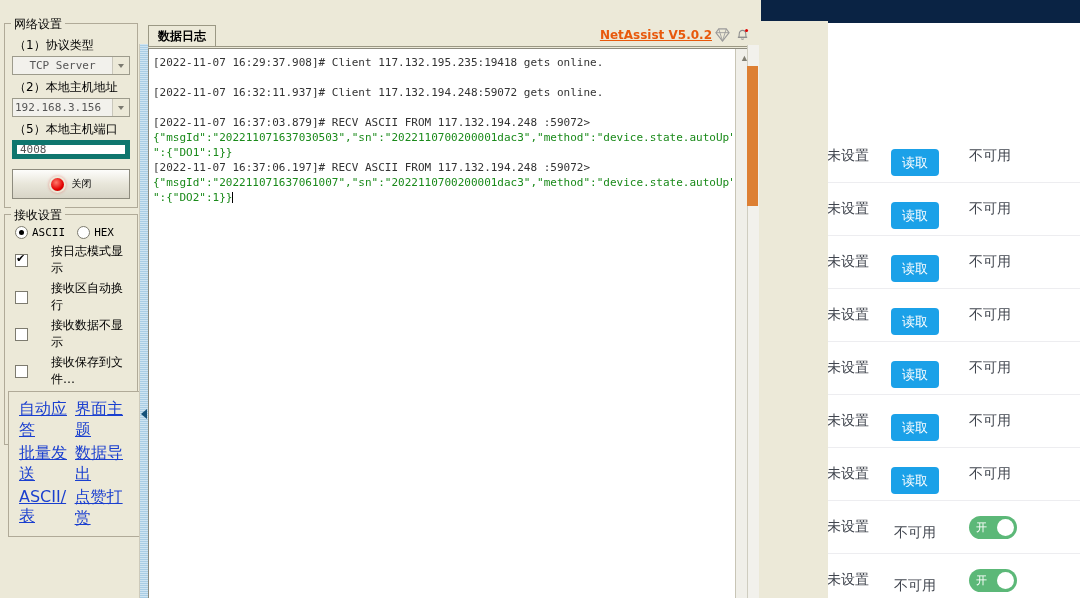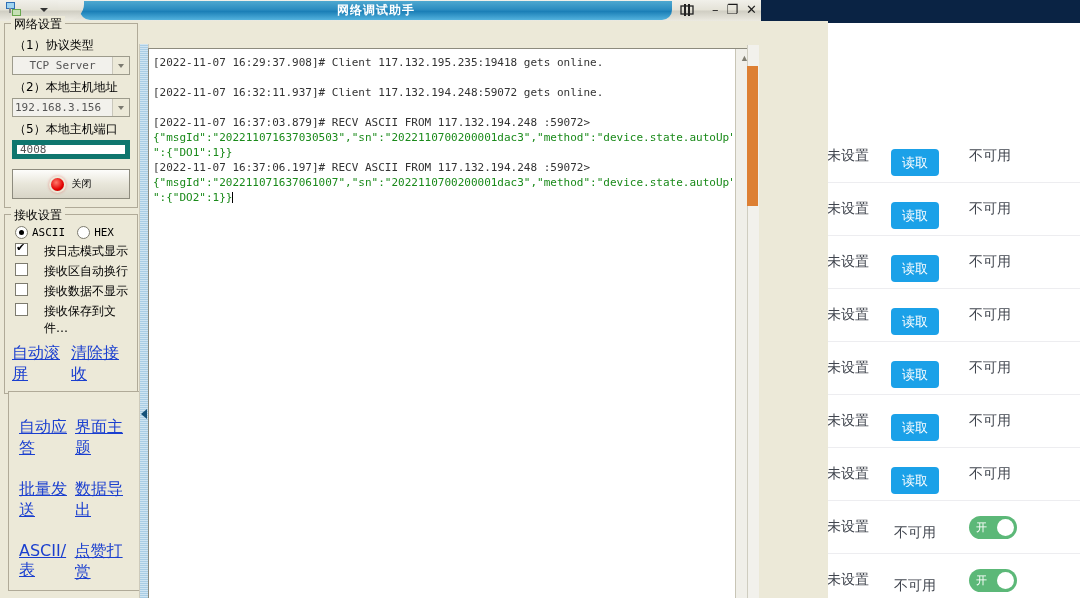--- a/index.html
+++ b/index.html
@@ -212,21 +212,21 @@
     display: flex; align-items: center; justify-content: center;
   }
   .radio .dot.on::after {
     content: ""; width: 5px; height: 5px; border-radius: 50%; background: #000;
   }
   .radio span {
     font-size: 11px; color: #000;
     font-family: "DejaVu Sans Mono", monospace;
   }
   .check-row {
-    display: flex; align-items: flex-start; gap: 16px; margin: 3px 0 3px 3px;
+    display: flex; align-items: center; gap: 23px; margin: 3px 0 3px 3px;
     cursor: pointer;
   }
   .check-row .box {
     width: 11px; height: 11px; background: #fff;
     border: 1px solid #7d7b6f; position: relative; flex: none;
   }
   .check-row .box.on::after {
     content: "✔"; position: absolute; left: 0px; top: -3px;
     font-size: 11px; color: #000; line-height: 13px;
   }
@@ -237,21 +237,21 @@
   .link-row { display: flex; justify-content: space-around; margin-top: 6px; }
   .lnk {
     font-size: 16px; color: #1a3fcf; text-decoration: underline;
     font-family: "DejaVu Sans", sans-serif; cursor: pointer;
   }
   #links-group {
     position: absolute; left: 4px; top: 368px; width: 134px;
     border: 1px solid #b0aa98; background: #ece9d8;
     padding: 6px 4px; box-sizing: border-box;
   }
-  #links-group .lrow { display: flex; justify-content: flex-end; padding: 1px 6px; margin-top: 18px; }
+  #links-group .lrow { display: flex; justify-content: flex-end; padding: 1px 6px; }
 
   
   #splitter {
     position: absolute; left: 139px; top: 23px; width: 8px; height: 575px;
     background: repeating-linear-gradient(180deg,#cfe4f2 0px,#cfe4f2 1px,#a9cde4 1px,#a9cde4 2px);
     border-left: 1px solid #cdcabb; border-right: 1px solid #cdcabb;
     cursor: col-resize;
   }
   #splitter-arrow {
     position: absolute; left: 1px; top: 365px;
@@ -425,43 +425,20 @@
                 <span class="knob"></span>
               </span>
             </div>
           </div>
         </div>
     </div>
   </div>
 
   <div id="win">
 
-    <div id="titlebar">
-      <svg id="app-icon" viewBox="0 0 16 16">
-        <rect x="0" y="0" width="9" height="7" fill="#2f6fb5"></rect>
-        <rect x="1" y="1" width="7" height="5" fill="#9fd4f0"></rect>
-        <rect x="6" y="7" width="9" height="7" fill="#6aa84f"></rect>
-        <rect x="7" y="8" width="7" height="5" fill="#c6e0b4"></rect>
-        <rect x="3" y="6" width="2" height="5" fill="#888"></rect>
-      </svg>
-      <div id="icon-drop"></div>
-      <div id="title-cap">
-        <div id="title-text">网络调试助手</div>
-      </div>
-      <svg id="pin-btn" viewBox="0 0 16 16">
-        <rect x="2" y="4" width="12" height="8" fill="none" stroke="#222" stroke-width="1.3"></rect>
-        <rect x="5" y="2" width="2" height="12" fill="#222"></rect>
-        <rect x="9" y="2" width="2" height="12" fill="#222"></rect>
-      </svg>
-      <div id="win-btns">
-        <span class="wbtn">–</span>
-        <span class="wbtn">❐</span>
-        <span class="wbtn">✕</span>
-      </div>
-    </div>
 
     <div id="client">
 
       <div id="leftpane">
 
         <div class="group">
           <div class="group-title">网络设置</div>
 
           <div class="field-label">（1）协议类型</div>
           <div class="combo">
@@ -538,20 +515,35 @@
             <span class="lnk">ASCII/表</span>
             <span class="lnk">点赞打赏</span>
           </div>
         </div>
       </div>
 
       <div id="splitter">
         <div id="splitter-arrow"></div>
       </div>
 
+      <div id="tabstrip">
+        <div id="tab-datalog">数据日志</div>
+        <div id="tab-underline"></div>
+        <div id="brand">NetAssist V5.0.2</div>
+        <svg id="gem-icon" width="15" height="15" viewBox="0 0 16 16">
+          <polygon points="8,15 1,6 4,2 12,2 15,6" fill="none" stroke="#9a9a9a" stroke-width="1.2"></polygon>
+          <path d="M1,6 L15,6 M4,2 L8,15 L12,2" fill="none" stroke="#9a9a9a" stroke-width="0.9"></path>
+        </svg>
+        <svg id="bell-icon" width="15" height="15" viewBox="0 0 16 16">
+          <path d="M4,11 C4,11 4.5,10 4.5,7.5 C4.5,5 6,3.6 8,3.6 C10,3.6 11.5,5 11.5,7.5 C11.5,10 12,11 12,11 Z" fill="none" stroke="#8c8c8c" stroke-width="1.1"></path>
+          <path d="M3,11 L13,11" stroke="#8c8c8c" stroke-width="1.1"></path>
+          <path d="M6.8,12.5 C7,13.3 9,13.3 9.2,12.5" stroke="#8c8c8c" stroke-width="1.1" fill="none"></path>
+          <circle cx="12.3" cy="3.6" r="1.6" fill="#e00000"></circle>
+        </svg>
+      </div>
 
       <div id="logwrap">
         <div id="logtext"><div class="lg-line">[2022-11-07 16:29:37.908]# Client 117.132.195.235:19418 gets online.</div><div class="lg-blank"></div><div class="lg-line">[2022-11-07 16:32:11.937]# Client 117.132.194.248:59072 gets online.</div><div class="lg-blank"></div><div class="lg-line">[2022-11-07 16:37:03.879]# RECV ASCII FROM 117.132.194.248 :59072&gt;</div><div class="lg-green">{"msgId":"202211071637030503","sn":"2022110700200001dac3","method":"device.state.autoUp","bizContent</div><div class="lg-green">":{"DO1":1}}</div><div class="lg-line">[2022-11-07 16:37:06.197]# RECV ASCII FROM 117.132.194.248 :59072&gt;</div><div class="lg-green">{"msgId":"202211071637061007","sn":"2022110700200001dac3","method":"device.state.autoUp","bizContent</div><div class="lg-green">":{"DO2":1}}<span id="caret"></span></div></div>
         <div id="logscroll">
           <div class="arr up">▲</div>
 
         </div>
       </div>
 
       <div id="outer-scroll-track"></div>

